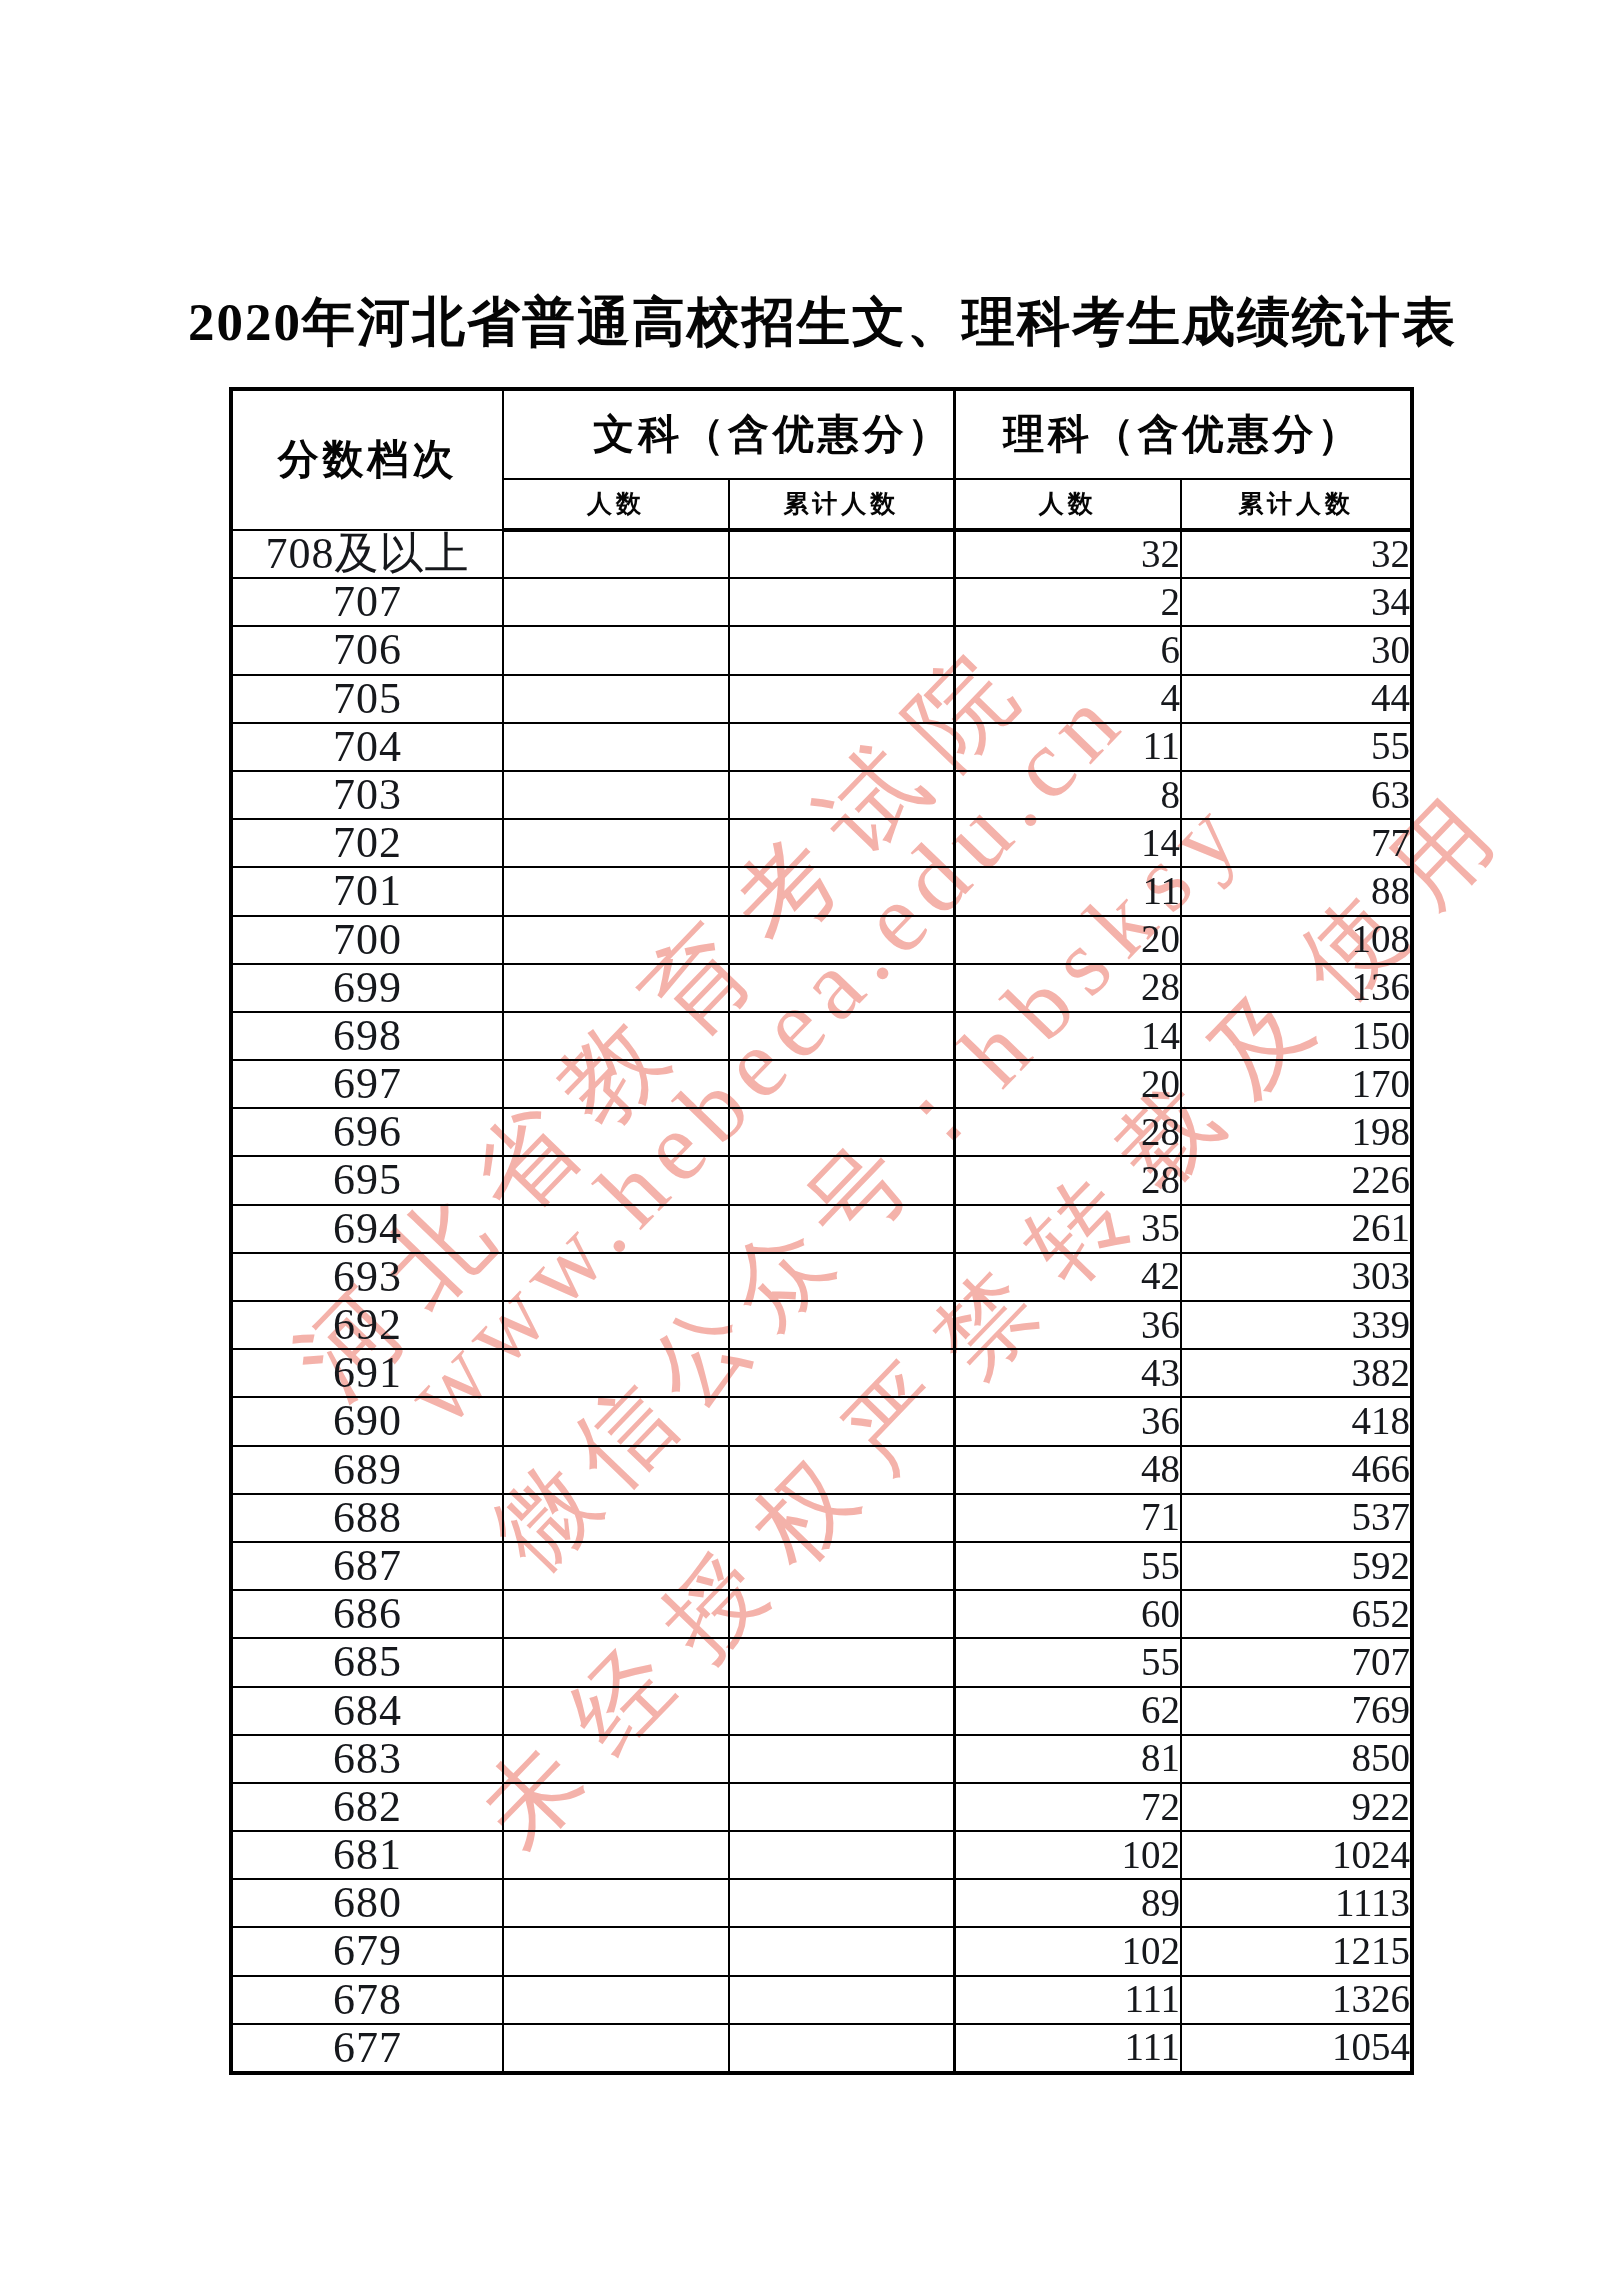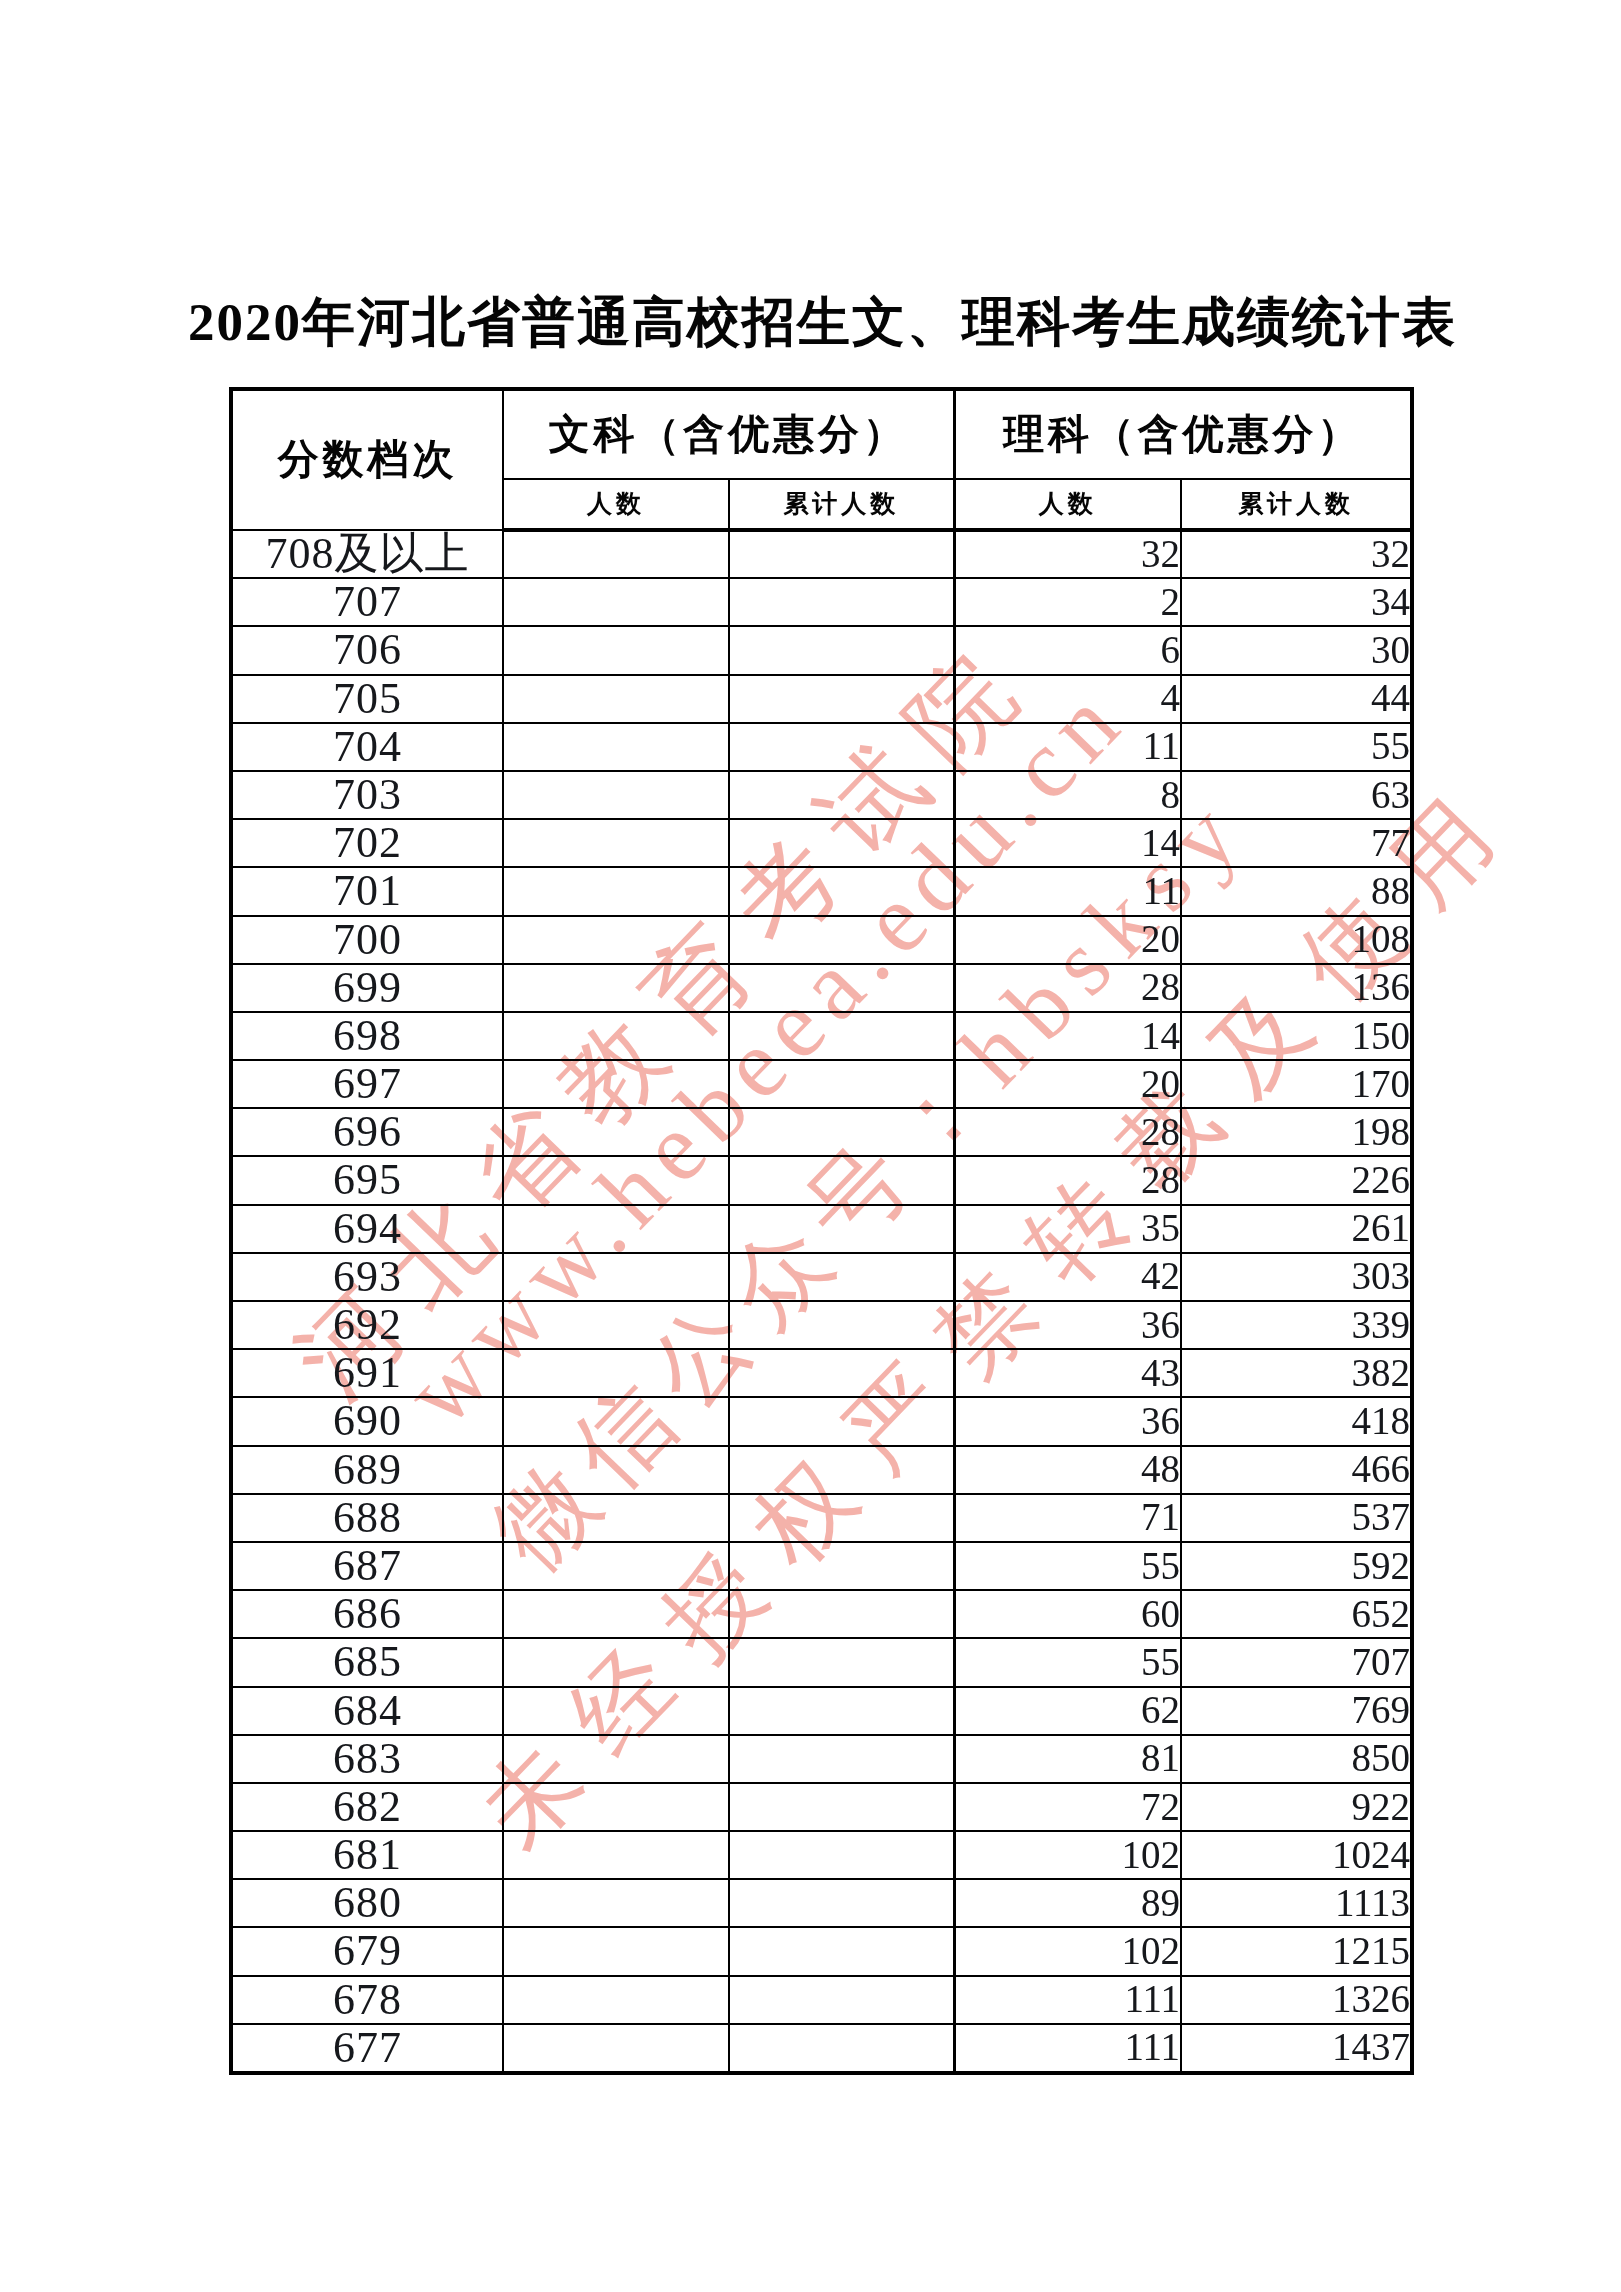--- a/index.html
+++ b/index.html
@@ -42,21 +42,21 @@
     padding:0;vertical-align:middle;line-height:1.05;
     background:transparent;
   }
   thead tr.group-row{height:90px;}
   thead tr.sub-row{height:51px;}
   thead th{
     font-size:41px;font-weight:700;text-align:center;letter-spacing:3.9px;color:#050505;
   }
   thead tr.sub-row th{font-size:25px;border-bottom:4.9px solid #000;}
   
-  thead tr.group-row th:nth-child(2){border-right-width:3.9px;}
+  thead tr.group-row th:nth-child(2){border-right-width:3.9px;text-align:right;}
   thead tr.sub-row th:nth-child(2){border-right-width:3.9px;}
   tbody td:nth-child(3){border-right-width:3.9px;}
   tbody tr{height:46px;}
   td.c-level{text-align:center;font-size:44px;letter-spacing:1px;color:#16181c;}
   td.c-num{text-align:right;padding-right:9.8px;font-size:39px;color:#16181c;}
   
   .footer{
     position:absolute;top:2057px;left:0;width:1621px;z-index:2;
     text-align:center;font-size:27.4px;letter-spacing:2.9px;color:#3f4b61;
     font-family:"Liberation Sans","DejaVu Sans",sans-serif;
@@ -313,20 +313,20 @@
           <td class="c-num"></td>
           <td class="c-num"></td>
           <td class="c-num">111</td>
           <td class="c-num">1326</td>
         </tr>
         <tr>
           <td class="c-level">677</td>
           <td class="c-num"></td>
           <td class="c-num"></td>
           <td class="c-num">111</td>
-          <td class="c-num">1437</td>
+          <td class="c-num">1054</td>
         </tr>
       </tbody>
   </table>
 
 
 </div>
 
 
 </body></html>

